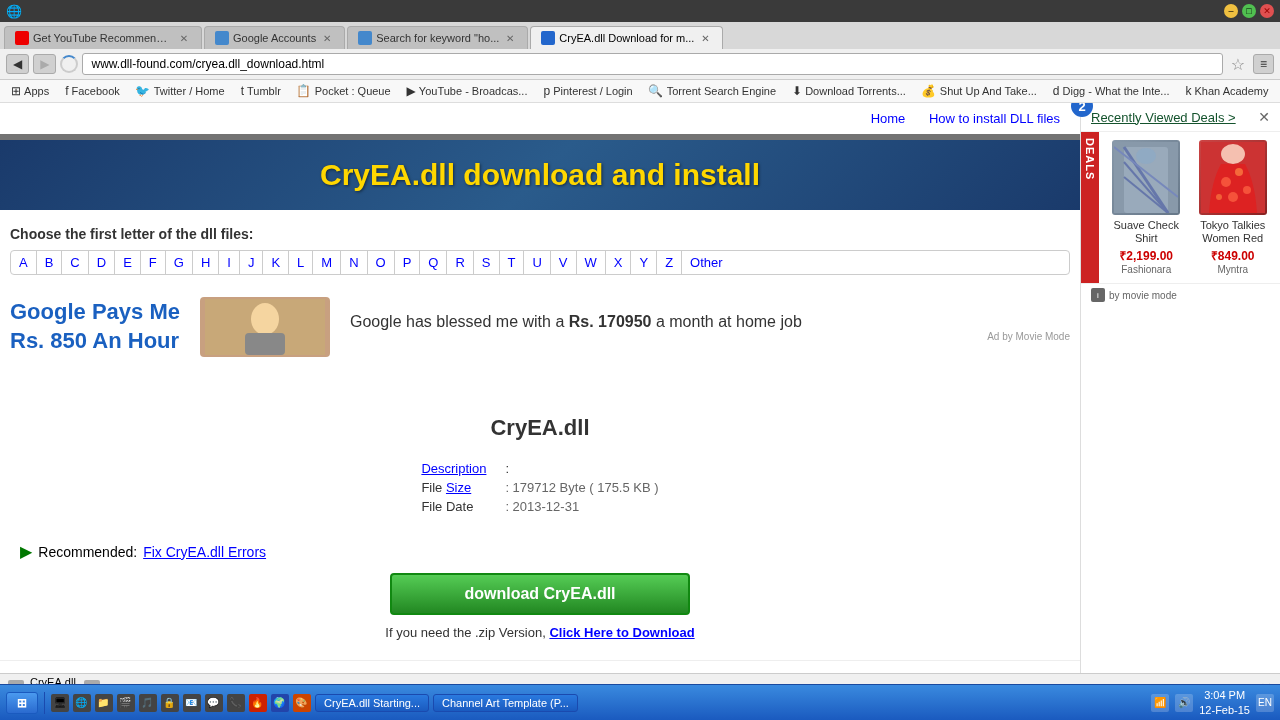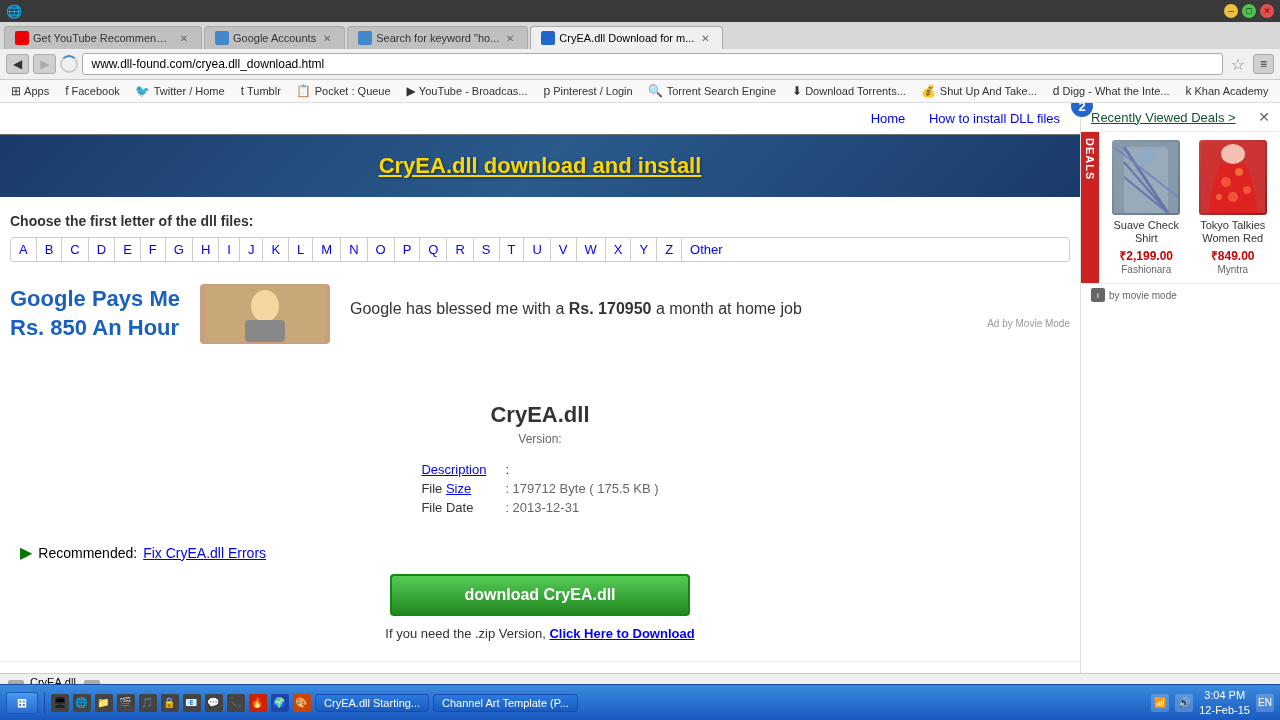--- a/index.html
+++ b/index.html
@@ -28,25 +28,25 @@
     .star-btn { font-size: 16px; color: #888; cursor: pointer; padding: 0 4px; }
 
     .bookmarks-bar { display: flex; align-items: center; padding: 2px 6px; gap: 6px; background: #f8f8f8; border-bottom: 1px solid #ddd; font-size: 11px; overflow: hidden; white-space: nowrap; }
     .bookmark-item { display: flex; align-items: center; gap: 3px; padding: 2px 5px; cursor: pointer; color: #333; border-radius: 3px; flex-shrink: 0; }
     .bm-icon { font-size: 12px; }
 
     
     .page-wrapper { display: flex; height: calc(720px - 22px - 32px - 32px - 28px - 36px); overflow: hidden; }
     .main-content { flex: 1; overflow-y: auto; background: #fff; }
 
-    .page-header { background: #fff; padding: 8px 20px; text-align: right; border-bottom: 1px solid #737373; }
+    .page-header { background: #fff; padding: 8px 20px; text-align: right; border-bottom: 6px solid #737373; }
     .page-header a { color: #00f; font-size: 13px; text-decoration: none; margin-left: 20px; }
 
     .hero-banner { background: linear-gradient(135deg, #1a3a6b 0%, #2a5b8b 50%, #1a3a6b 100%); padding: 18px 20px; text-align: center; }
-    .hero-title { color: #ffd700; font-size: 22px; font-weight: bold; text-shadow: 1px 1px 3px rgba(0,0,0,0.5); text-decoration: underline; }
+    .hero-title { color: #ffd700; font-size: 30px; font-weight: bold; text-shadow: 1px 1px 3px rgba(0,0,0,0.5); }
 
     .content-area { padding: 16px 10px; }
     .letter-nav-label { font-size: 14px; font-weight: bold; color: #333; margin-bottom: 8px; }
     .letter-nav { display: flex; align-items: center; border: 1px solid #ccc; border-radius: 4px; overflow: hidden; flex-wrap: wrap; }
     .letter-nav a { padding: 4px 8px; color: #00f; font-size: 13px; text-decoration: none; border-right: 1px solid #ccc; }
     .letter-nav a:last-child { border-right: none; }
 
     .ad-section { display: flex; align-items: center; padding: 10px 0; gap: 20px; margin: 12px 0; }
     .ad-text { color: #1a60c0; font-size: 22px; font-weight: bold; line-height: 1.3; }
     .ad-image { width: 130px; height: 60px; background: #c8a080; border-radius: 4px; display: flex; align-items: center; justify-content: center; }
@@ -229,21 +229,20 @@
         <div class="ad-desc">
           <span>Google has blessed me with a <b>Rs. 170950</b> a month at home job</span>
           <div class="ad-note">Ad by Movie Mode</div>
         </div>
       </div>
 
     </div>
 
     <div class="file-section">
       <div class="file-title">CryEA.dll</div>
-      <div class="file-version-label">Version:</div>
 
       <div class="file-info">
         <div class="file-row">
           <span class="label"><a href="#">Description</a></span>
           <span> :</span>
         </div>
         <div class="file-row">
           <span class="label">File <a href="#">Size</a></span>
           <span class="value">: 179712 Byte ( 175.5 KB )</span>
         </div>

